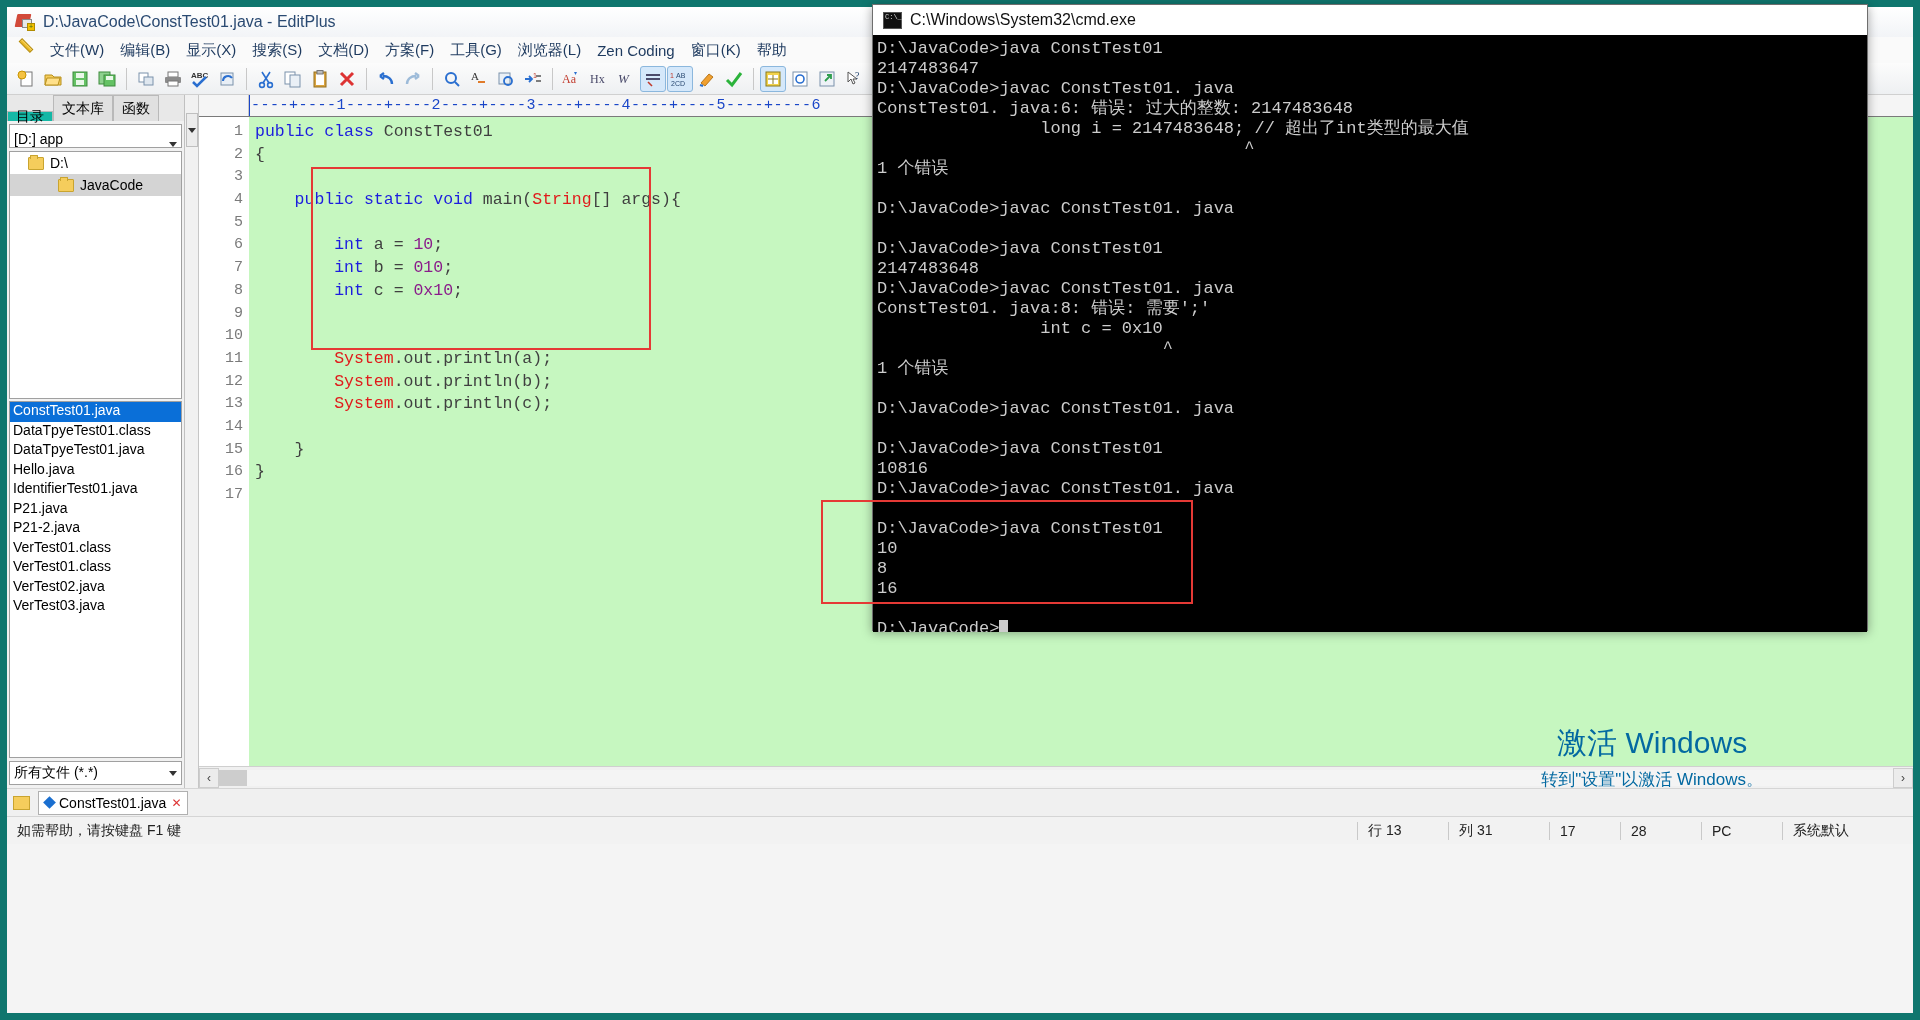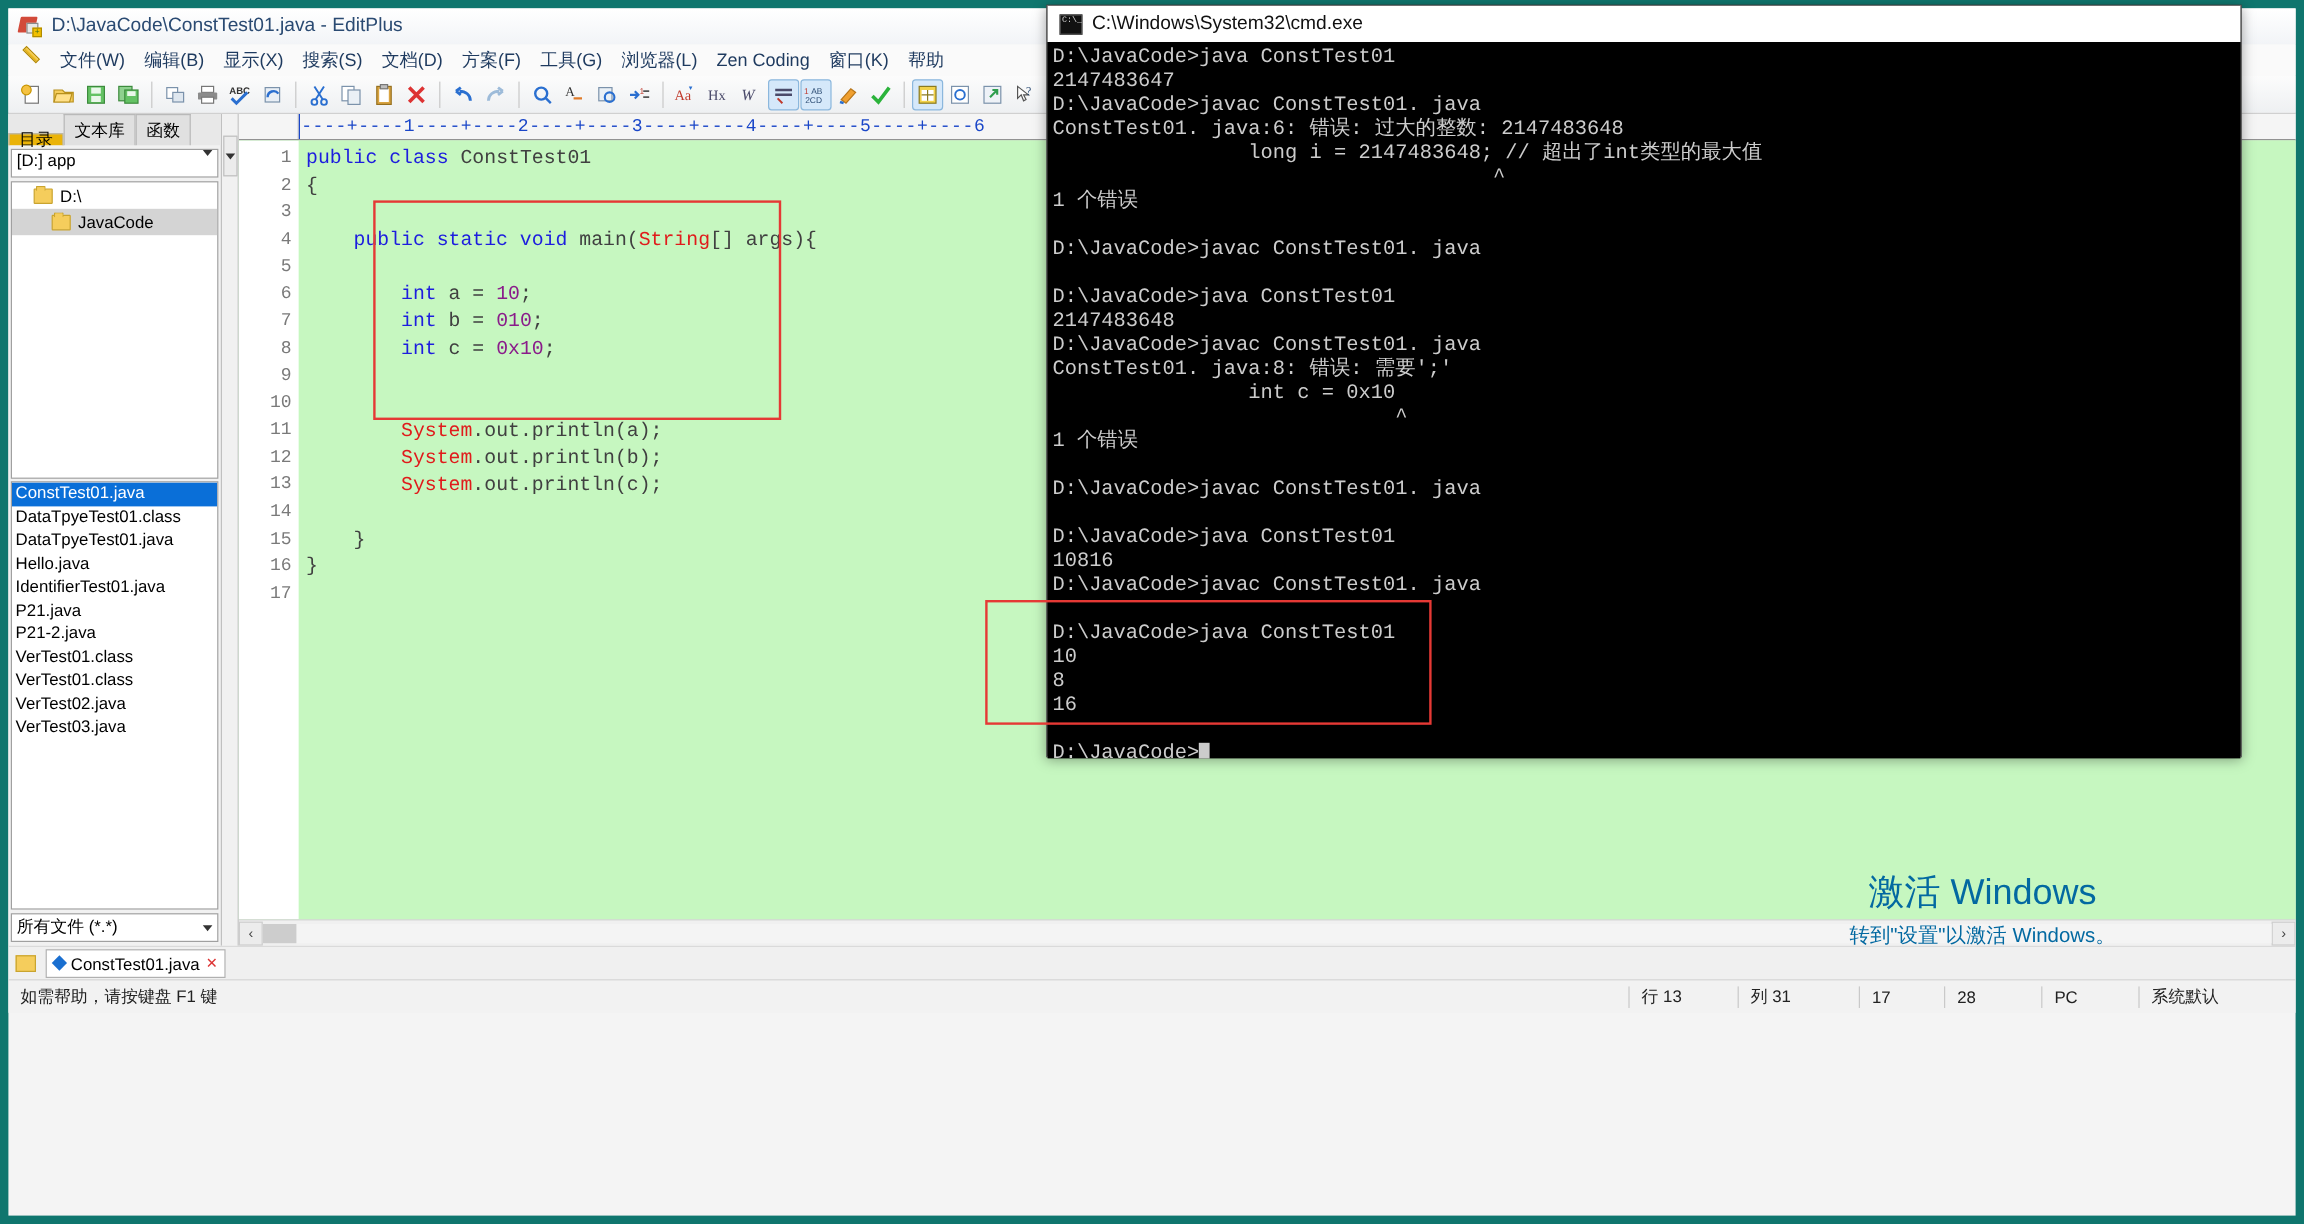--- a/index.html
+++ b/index.html
@@ -79,39 +79,39 @@
     width: 178px; background: #f1f1f1;
     border-right: 1px solid #c0c0c0;
     display: flex; flex-direction: column;
   }
   .panel-tabs { display: flex; height: 26px; background: #e8e8e8; }
   .panel-tab {
     flex: 0 0 auto; padding: 2px 8px; font-size: 14px; color: #000;
     border: 1px solid #b9b9b9; border-bottom: none; background: #e0e0e0;
     display: flex; align-items: center;
   }
-  .panel-tab.sel { background: #eab308; font-weight: normal; margin-top: 16px; }
+  .panel-tab.sel { background: #14b8a6; font-weight: normal; margin-top: 16px; }
   .drive-select {
     margin: 3px 2px; height: 24px; background: #fff;
-    border: 1px solid #a0a0a0; display: flex; align-items: flex-start;
+    border: 1px solid #a0a0a0; display: flex; align-items: flex-end;
     justify-content: space-between; padding: 0 4px; font-size: 14px;
   }
   .caret-dn {
     width: 0; height: 0; border-left: 4px solid transparent;
     border-right: 4px solid transparent; border-top: 5px solid #333;
   }
   .tree-box {
     margin: 0 2px; height: 248px; background: #fff;
     border: 1px solid #a0a0a0; overflow: hidden;
   }
   .tree-row {
     display: flex; align-items: center; gap: 6px; height: 22px;
     font-size: 14px; padding-left: 18px;
   }
-  .tree-row.lvl2 { padding-left: 33px; }
+  .tree-row.lvl2 { padding-left: 48px; }
   .tree-row.sel { background: #d4d4d4; }
   .folder {
     width: 16px; height: 13px; position: relative; flex: none;
     background: #f5cd5c; border: 1px solid #c9a42f; border-radius: 1px;
   }
   .folder:before {
     content: ""; position: absolute; left: 1px; top: -3px;
     width: 6px; height: 3px; background: #f5cd5c;
     border: 1px solid #c9a42f; border-bottom: none; border-radius: 1px 1px 0 0;
   }

